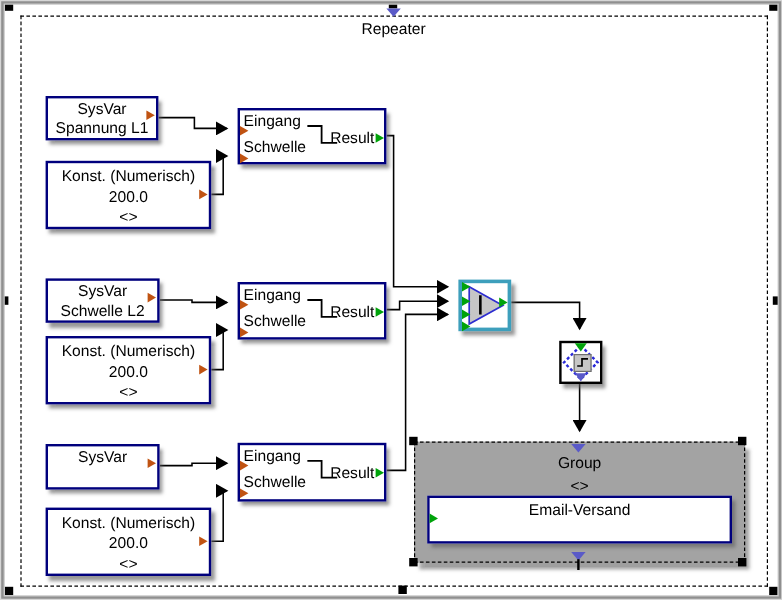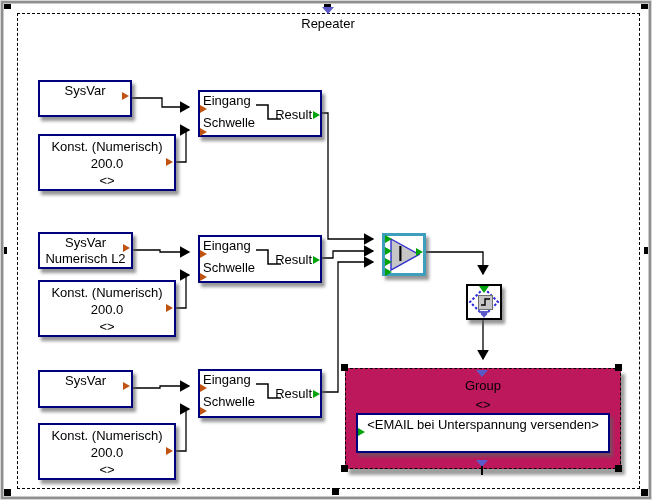--- a/index.html
+++ b/index.html
@@ -5,21 +5,21 @@
   html,body{margin:0;padding:0;background:#f0f0f0;}
   .canvas{
     position:relative;width:652px;height:500px;background:#ffffff;
     font-family:"Liberation Sans",sans-serif;color:#000;overflow:hidden;
   }
   .frame{
     position:absolute;inset:0;pointer-events:none;
     box-shadow:inset 0 0 0 1px #d6d6d6, inset 0 0 0 3px #8f8f8f, inset 0 0 0 4px #c9c9c9;
   }
   .sel-rect{position:absolute;border:1px dashed #000;}
-  .group-rect{background:#be185d;box-shadow:4px 6px 3px rgba(80,80,80,0.55);}
+  .group-rect{background:#a3a3a3;box-shadow:4px 6px 3px rgba(80,80,80,0.55);}
   .handle{position:absolute;width:7px;height:7px;background:#000;}
   .flow-marker{position:absolute;width:0;height:0;border-left:6px solid transparent;
     border-right:6px solid transparent;border-top:7px solid #5a5ac8;}
   .stem{position:absolute;width:2px;background:#000;}
   .node{
     position:absolute;background:#fff;border:2px solid #00007d;
     box-shadow:3px 4px 3px rgba(95,95,95,0.65);font-size:13px;line-height:16px;
     text-align:center;
   }
   .node .ln{position:relative;}
@@ -79,20 +79,21 @@
       <path d="M322,113 H328 V239 H373" marker-end="url(#arr)"></path>
       <path d="M322,258 H333 V251 H373" marker-end="url(#arr)"></path>
       <path d="M322,392 H338 V262 H373" marker-end="url(#arr)"></path>
       <path d="M424,252 H483 V274" marker-end="url(#arr)"></path>
       <path d="M483,319 V359" marker-end="url(#arr)"></path>
     </g>
   </svg>
 
   <div class="node" style="left:38px;top:80px;width:90px;height:32px;padding-top:1px;">
     <div class="ln">SysVar</div>
+    <div class="ln">Spannung L1</div>
     <div class="tri tri-r" style="right:1px;top:10px;"></div>
   </div>
 
   <div class="node" style="left:38px;top:134px;width:134px;height:51px;padding-top:2px;line-height:17px;">
     <div class="ln">Konst. (Numerisch)</div>
     <div class="ln">200.0</div>
     <div class="ln">&lt;&gt;</div>
     <div class="tri tri-r" style="right:1px;top:22px;"></div>
   </div>
 
@@ -103,21 +104,21 @@
     <div class="tri tri-r" style="left:0;top:36px;"></div>
     <svg width="26" height="18" style="position:absolute;left:56px;top:11px;">
       <polyline points="0,2 12,2 12,16 25,16" stroke="#000" stroke-width="1.5" fill="none"></polyline>
     </svg>
     <div class="lbl" style="right:8px;top:15px;">Result</div>
     <div class="tri tri-r green" style="right:0;top:19px;"></div>
   </div>
 
   <div class="node" style="left:38px;top:232px;width:91px;height:32px;padding-top:1px;">
     <div class="ln">SysVar</div>
-    <div class="ln">Numerisch L2</div>
+    <div class="ln">Schwelle L2</div>
     <div class="tri tri-r" style="right:1px;top:10px;"></div>
   </div>
 
   <div class="node" style="left:38px;top:280px;width:134px;height:51px;padding-top:2px;line-height:17px;">
     <div class="ln">Konst. (Numerisch)</div>
     <div class="ln">200.0</div>
     <div class="ln">&lt;&gt;</div>
     <div class="tri tri-r" style="right:1px;top:22px;"></div>
   </div>
 
@@ -181,21 +182,21 @@
     <div class="tri tri-d" style="left:11px;top:0;"></div>
     <div class="tri tri-d blue" style="left:11px;top:25px;"></div>
   </div>
 
   <div class="sel-rect group-rect" style="left:345px;top:368px;width:274px;height:99px;">
     <div class="flow-marker" style="left:130px;top:1px;"></div>
     <div class="title" style="left:0;width:274px;top:9px;">Group</div>
     <div class="title" style="left:0;width:274px;top:28px;">&lt;&gt;</div>
 
     <div class="node" style="left:10px;top:44px;width:250px;height:34px;padding-top:2px;">
-      <div class="ln">&lt;EMAIL bei Unterspannung versenden&gt;</div>
+      <div class="ln">Email-Versand</div>
       <div class="tri tri-r green" style="left:0;top:13px;"></div>
     </div>
 
     <div class="flow-marker" style="left:130px;top:91px;"></div>
     <div class="stem" style="left:135px;top:97px;height:9px;"></div>
   </div>
 
   <div class="handle" style="left:341px;top:364px;"></div>
   <div class="handle" style="left:615px;top:364px;"></div>
   <div class="handle" style="left:341px;top:465px;"></div>

